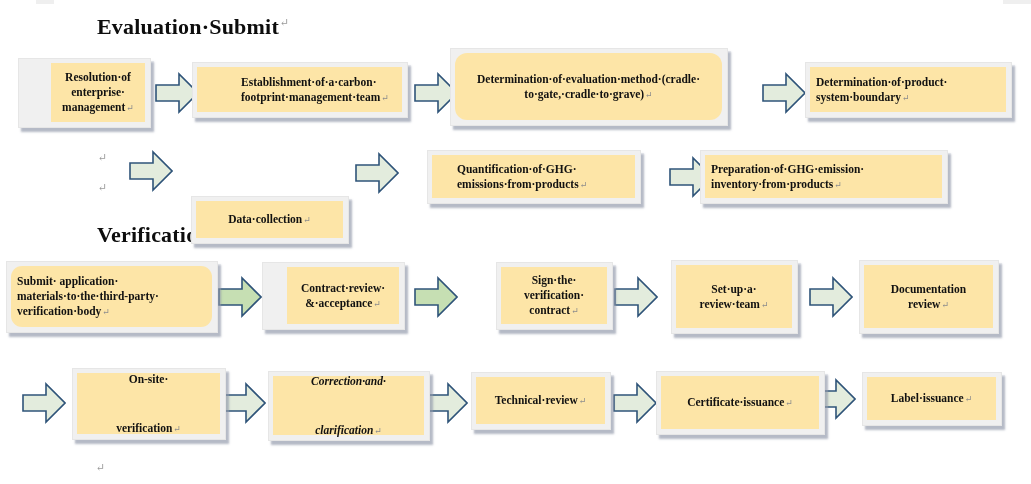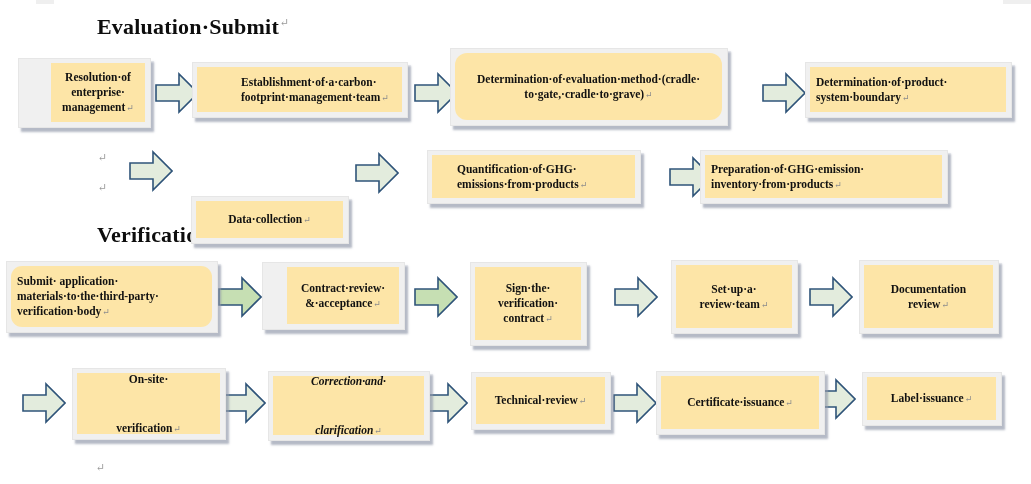--- a/index.html
+++ b/index.html
@@ -217,21 +217,21 @@
 materials·to·the·third-party·
 verification·body<span class="pilcrow">↵</span></div>
         </div>
       </div>
       <div class="node center" style="left: 262px; top: 262px; width: 143px; height: 68px; padding-left: 24px;">
         <div class="fill" style="background: rgb(253, 229, 167);">
           <div class="txt">Contract·review·
 &amp;·acceptance<span class="pilcrow">↵</span></div>
         </div>
       </div>
-      <div class="node center" style="left: 470px; top: 262px; width: 117px; height: 84px;">
+      <div class="node center" style="left: 496px; top: 262px; width: 117px; height: 68px;">
         <div class="fill" style="background: rgb(253, 229, 167);">
           <div class="txt">Sign·the·
 verification·
 contract<span class="pilcrow">↵</span></div>
         </div>
       </div>
       <div class="node center" style="left: 671px; top: 260px; width: 127px; height: 74px;">
         <div class="fill" style="background: rgb(253, 229, 167);">
           <div class="txt">Set·up·a·
 review·team<span class="pilcrow">↵</span></div>

